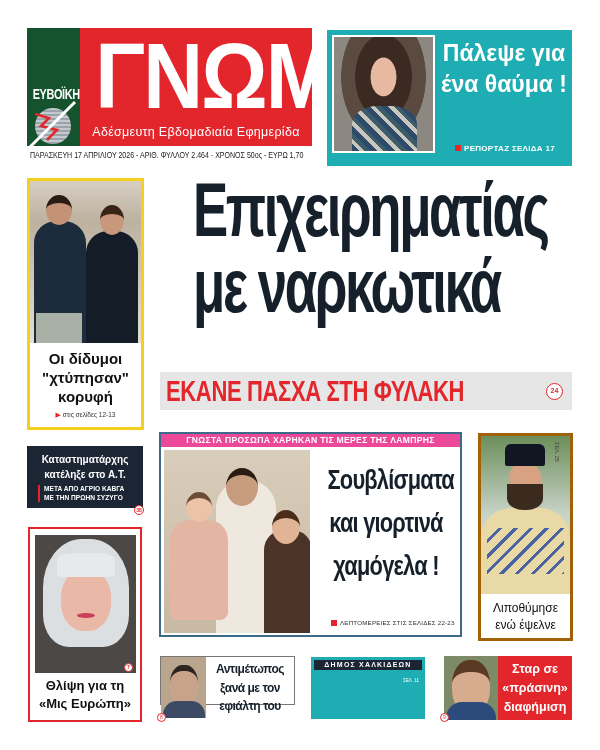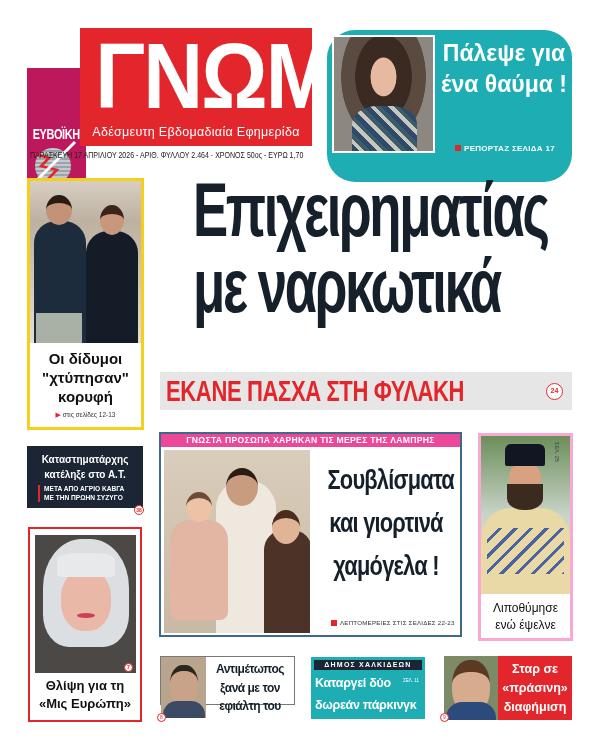--- a/index.html
+++ b/index.html
@@ -1,35 +1,35 @@
 <!DOCTYPE html>
 <html><head>
 <meta charset="utf-8">
 <style>
   * { box-sizing: border-box; margin: 0; padding: 0; }
   html, body { width: 600px; height: 750px; background: #ffffff; overflow: hidden; }
   body { position: relative; font-family: "Liberation Sans", sans-serif; color: #111; }
   .abs { position: absolute; }
 
   
-  .mast-grey { left: 27px; top: 28px; width: 59px; height: 118px; background: #be185d; margin-top: 40px; }
+  .mast-grey { left: 27px; top: 28px; width: 59px; height: 118px; background: #14532d; }
   .mast-grey .eyv { position: absolute; left: 0; top: 58px; width: 52px; text-align: center; color: #fff;
     font-family: "Liberation Sans Narrow", "Liberation Sans", sans-serif; font-size: 14px; font-weight: bold; letter-spacing: -0.5px; transform: scaleX(0.78); }
   .mast-grey .globe { position: absolute; left: 8px; top: 80px; width: 36px; height: 36px; border-radius: 50%;
     background: repeating-linear-gradient(0deg, #9aa3aa 0 2px, #c3c9cd 2px 4px); }
   .mast-red { left: 80px; top: 28px; width: 232px; height: 118px; background: #e3262b; }
   .mast-red .logo { position: absolute; left: 4px; top: 2px; width: 224px; text-align: center; color: #fff;
     font-family: "Liberation Sans", sans-serif; font-weight: bold; font-size: 92px; line-height: 92px; letter-spacing: -2px;
     transform: scaleX(0.9); transform-origin: center; }
   .mast-red .sub { position: absolute; left: 0; top: 97px; width: 232px; text-align: center; color: #fff; font-size: 12.5px; letter-spacing: 0.3px; }
   .dateline { left: 30px; top: 151px; width: 300px; font-size: 8.2px; color: #222; letter-spacing: 0; white-space: nowrap;
     font-family: "Liberation Sans", sans-serif; transform: scaleX(0.86); transform-origin: left; }
 
   
-  .teal-box { left: 327px; top: 30px; width: 245px; height: 152px; background: #1eadb3; border-radius: 28px; }
+  .teal-box { left: 327px; top: 30px; width: 245px; height: 136px; background: #1eadb3; }
   .teal-box .photo { position: absolute; left: 5px; top: 5px; width: 103px; height: 118px; border: 2px solid #fff;
     background: radial-gradient(ellipse at 50% 35%, #e7b9a0 0 18%, #3b2a22 19% 40%, #5a4a40 41% 60%, #8c8780 61%); }
   .teal-box .photo::after { content: ""; position: absolute; left: 18px; bottom: 0; width: 65px; height: 45px; border-radius: 40% 40% 0 0;
     background: repeating-linear-gradient(45deg, #2e4a6a 0 5px, #c9c7bd 5px 9px, #3c5c6a 9px 13px); }
   .teal-box .headline { position: absolute; left: 112px; top: 8px; width: 130px; text-align: center; color: #fff; font-weight: bold;
     font-size: 23px; line-height: 31px; }
   .teal-box .ref { position: absolute; left: 128px; top: 114px; color: #fff; font-size: 8px; font-weight: bold; letter-spacing: 0.3px; white-space: nowrap; }
   .teal-box .ref .sq { display: inline-block; width: 6px; height: 6px; background: #e3262b; margin-right: 3px; vertical-align: 0; }
 
   
@@ -82,21 +82,21 @@
   .feature .girlh { position: absolute; left: 22px; top: 42px; width: 26px; height: 30px; background: #edc3a8; border-radius: 50%; border-top: 6px solid #6b4c35; }
   .feature .woman { position: absolute; left: 100px; top: 80px; width: 48px; height: 110px; background: #4c3328; border-radius: 20px 20px 0 0; }
   .feature .womanh { position: absolute; left: 108px; top: 60px; width: 28px; height: 34px; background: #e2b496; border-radius: 50%; border-top: 8px solid #4a2c1c; }
   .feature .headline { position: absolute; left: 150px; top: 24px; width: 150px; text-align: center; color: #15202b; font-weight: bold;
     font-size: 28px; line-height: 43px; letter-spacing: -1px; }
   .feature .headline span { display: block; transform: scaleX(0.78); white-space: nowrap; }
   .feature .ref { position: absolute; left: 170px; top: 185px; font-size: 6.2px; color: #333; white-space: nowrap; letter-spacing: 0.2px; }
   .feature .ref .sq { display: inline-block; width: 6px; height: 6px; background: #e3262b; margin-right: 3px; vertical-align: -1px; }
 
   
-  .priest { left: 478px; top: 433px; width: 95px; height: 208px; border: 3px solid #f9a8d4; background: #fff; }
+  .priest { left: 478px; top: 433px; width: 95px; height: 208px; border: 3px solid #a16207; background: #fff; }
   .priest .photo { position: absolute; left: 0; top: 0; width: 89px; height: 158px; background: linear-gradient(180deg, #6c8e5a 0%, #c9d4c8 50%, #e6ddb8 100%); overflow: hidden; }
   .priest .hat { position: absolute; left: 24px; top: 8px; width: 40px; height: 22px; background: #121622; border-radius: 6px 6px 2px 2px; }
   .priest .face { position: absolute; left: 28px; top: 26px; width: 32px; height: 36px; background: #d8a282; border-radius: 45%; }
   .priest .beard { position: absolute; left: 26px; top: 48px; width: 36px; height: 26px; background: #3b2a1e; border-radius: 0 0 45% 45%; }
   .priest .robe { position: absolute; left: 0; top: 72px; width: 89px; height: 90px; background: #e8d9a6; border-radius: 30px 30px 0 0; }
   .priest .robe::before { content: ""; position: absolute; left: 6px; top: 20px; width: 77px; height: 46px;
     background: repeating-linear-gradient(135deg, transparent 0 8px, #2f4ea0 8px 11px); opacity: 0.85; }
   .priest .sel { position: absolute; left: 79px; top: 6px; font-size: 5.5px; color: #444; transform: rotate(90deg); transform-origin: left top; white-space: nowrap; }
   .priest .headline { position: absolute; left: 0; top: 164px; width: 89px; text-align: center; font-size: 12px; line-height: 17px; color: #111; }
 
@@ -216,21 +216,20 @@
 </div>
 
 <div class="abs bot1">
   <div class="photo"></div>
   <div class="headline">Αντιμέτωπος ξανά με τον εφιάλτη του</div>
   <div class="badge">8</div>
 </div>
 
 <div class="abs bot2">
   <div class="bar">ΔΗΜΟΣ ΧΑΛΚΙΔΕΩΝ</div>
-  <div class="headline">Καταργεί δύο δωρεάν πάρκινγκ</div>
   <div class="sel">ΣΕΛ. 11</div>
 </div>
 
 <div class="abs bot3">
   <div class="photo"></div>
   <div class="headline">Σταρ σε «πράσινη» διαφήμιση</div>
   <div class="badge">9</div>
 </div>
 
 </body></html>

